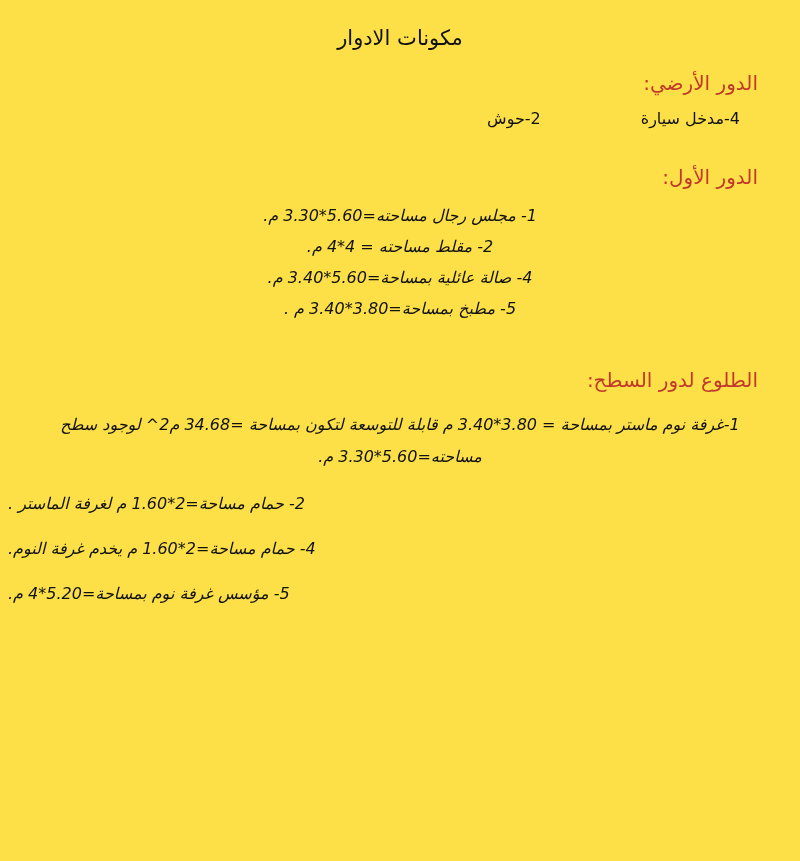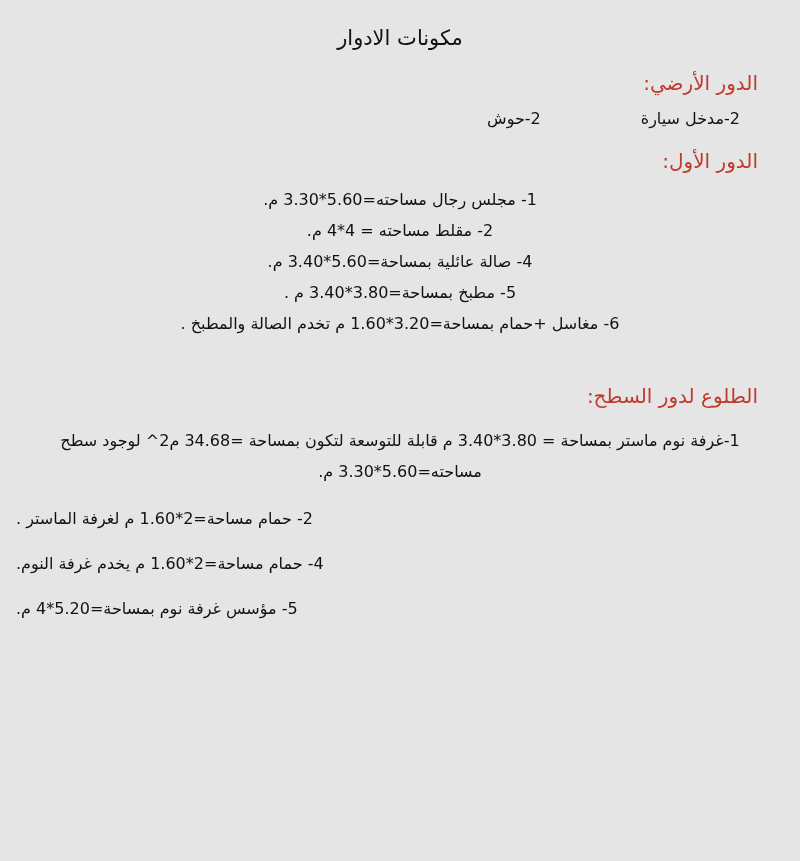--- a/index.html
+++ b/index.html
@@ -15,21 +15,21 @@
     font-family: "DejaVu Sans", "Liberation Sans", sans-serif;
     color: #111111;
     overflow: hidden;
   }
 
   .page {
     width: 800px;
     height: 861px;
     box-sizing: border-box;
     padding: 0;
-    background: #e5e5e5;
+    background: #fde047;
     position: relative;
   }
 
   .doc-title {
     text-align: center;
     font-size: 21px;
     line-height: 1.2;
     color: #111111;
     margin: 0;
     padding-top: 26px;
@@ -46,27 +46,28 @@
     color: #c0392b;
     font-size: 20px;
     line-height: 1.25;
     text-align: right;
     font-weight: 400;
     margin: 0;
     padding: 0 42px 0 0;
   }
 
   .heading-ground  { margin-top: 20px; padding-left: 12px; }
-  .heading-first   { margin-top: 14px; }
+  .heading-first   { margin-top: 30px; }
   .heading-roof    { margin-top: 44px; }
 
   .items {
     list-style: none;
-    margin: 16px;
+    margin: 8px;
     padding: 0;
+    font-style: italic;
   }
 
   .item {
     font-size: 16px;
     line-height: 1.95;
     color: #111111;
     text-align: center;
     margin: 0;
     padding: 0;
     white-space: pre-wrap;
@@ -104,33 +105,32 @@
 </head>
 <body>
 
 <div class="page">
 
   <h1 class="doc-title">مكونات الادوار</h1>
 
   <section class="section">
     <h2 class="section-heading heading-ground">الدور الأرضي:</h2>
     <div class="ground-row">
-      <span class="cell-right">2-مدخل سيارة</span>
+      <span class="cell-right">4-مدخل سيارة</span>
       <span class="cell-left">2-حوش</span>
     </div>
   </section>
 
   <section class="section">
     <h2 class="section-heading heading-first">الدور الأول:</h2>
     <div class="items first-floor-list">
       <p class="item">1- مجلس رجال مساحته=5.60*3.30 م.</p>
       <p class="item">2- مقلط مساحته = 4*4 م.</p>
       <p class="item">4- صالة عائلية بمساحة=5.60*3.40 م.</p>
       <p class="item">5- مطبخ بمساحة=3.80*3.40 م .</p>
-      <p class="item">6- مغاسل +حمام بمساحة=3.20*1.60 م تخدم الصالة والمطبخ .</p>
     </div>
   </section>
 
   <section class="section">
     <h2 class="section-heading heading-roof">الطلوع لدور السطح:</h2>
     <div class="items roof-list">
       <p class="item-wide roof-lead">1-غرفة نوم ماستر بمساحة = 3.80*3.40 م قابلة للتوسعة لتكون بمساحة =34.68 م2^ لوجود سطح مساحته=5.60*3.30 م.</p>
       <p class="item item-spaced">2- حمام مساحة=2*1.60 م لغرفة الماستر .</p>
       <p class="item item-spaced">4- حمام مساحة=2*1.60 م يخدم غرفة النوم.</p>
       <p class="item item-spaced">5- مؤسس غرفة نوم بمساحة=5.20*4 م.</p>

